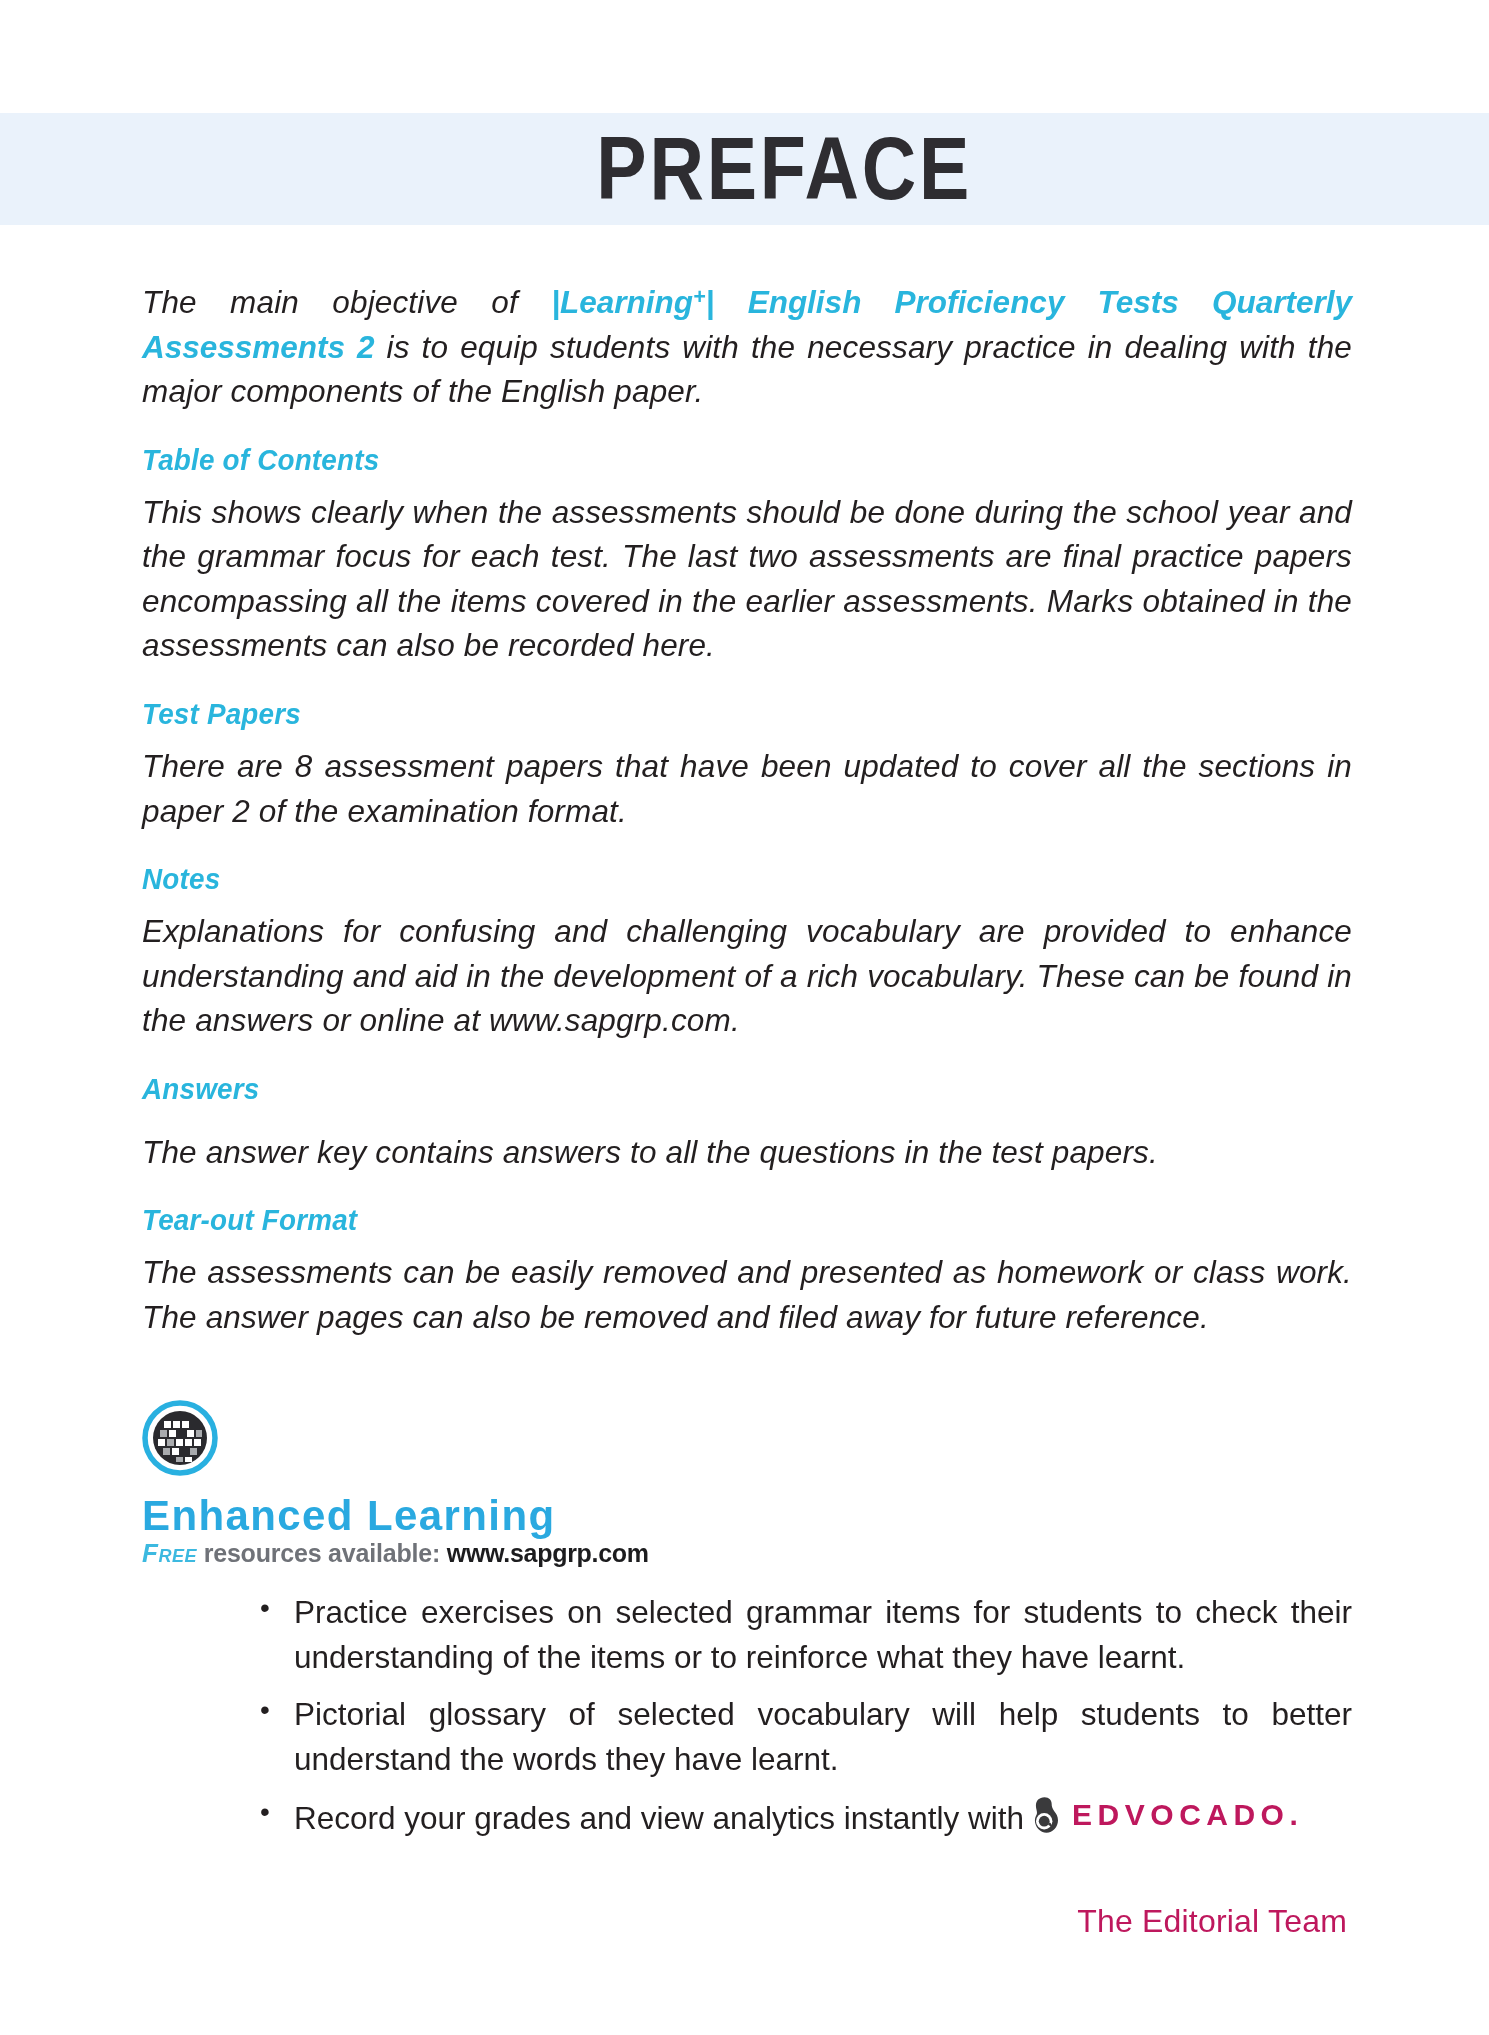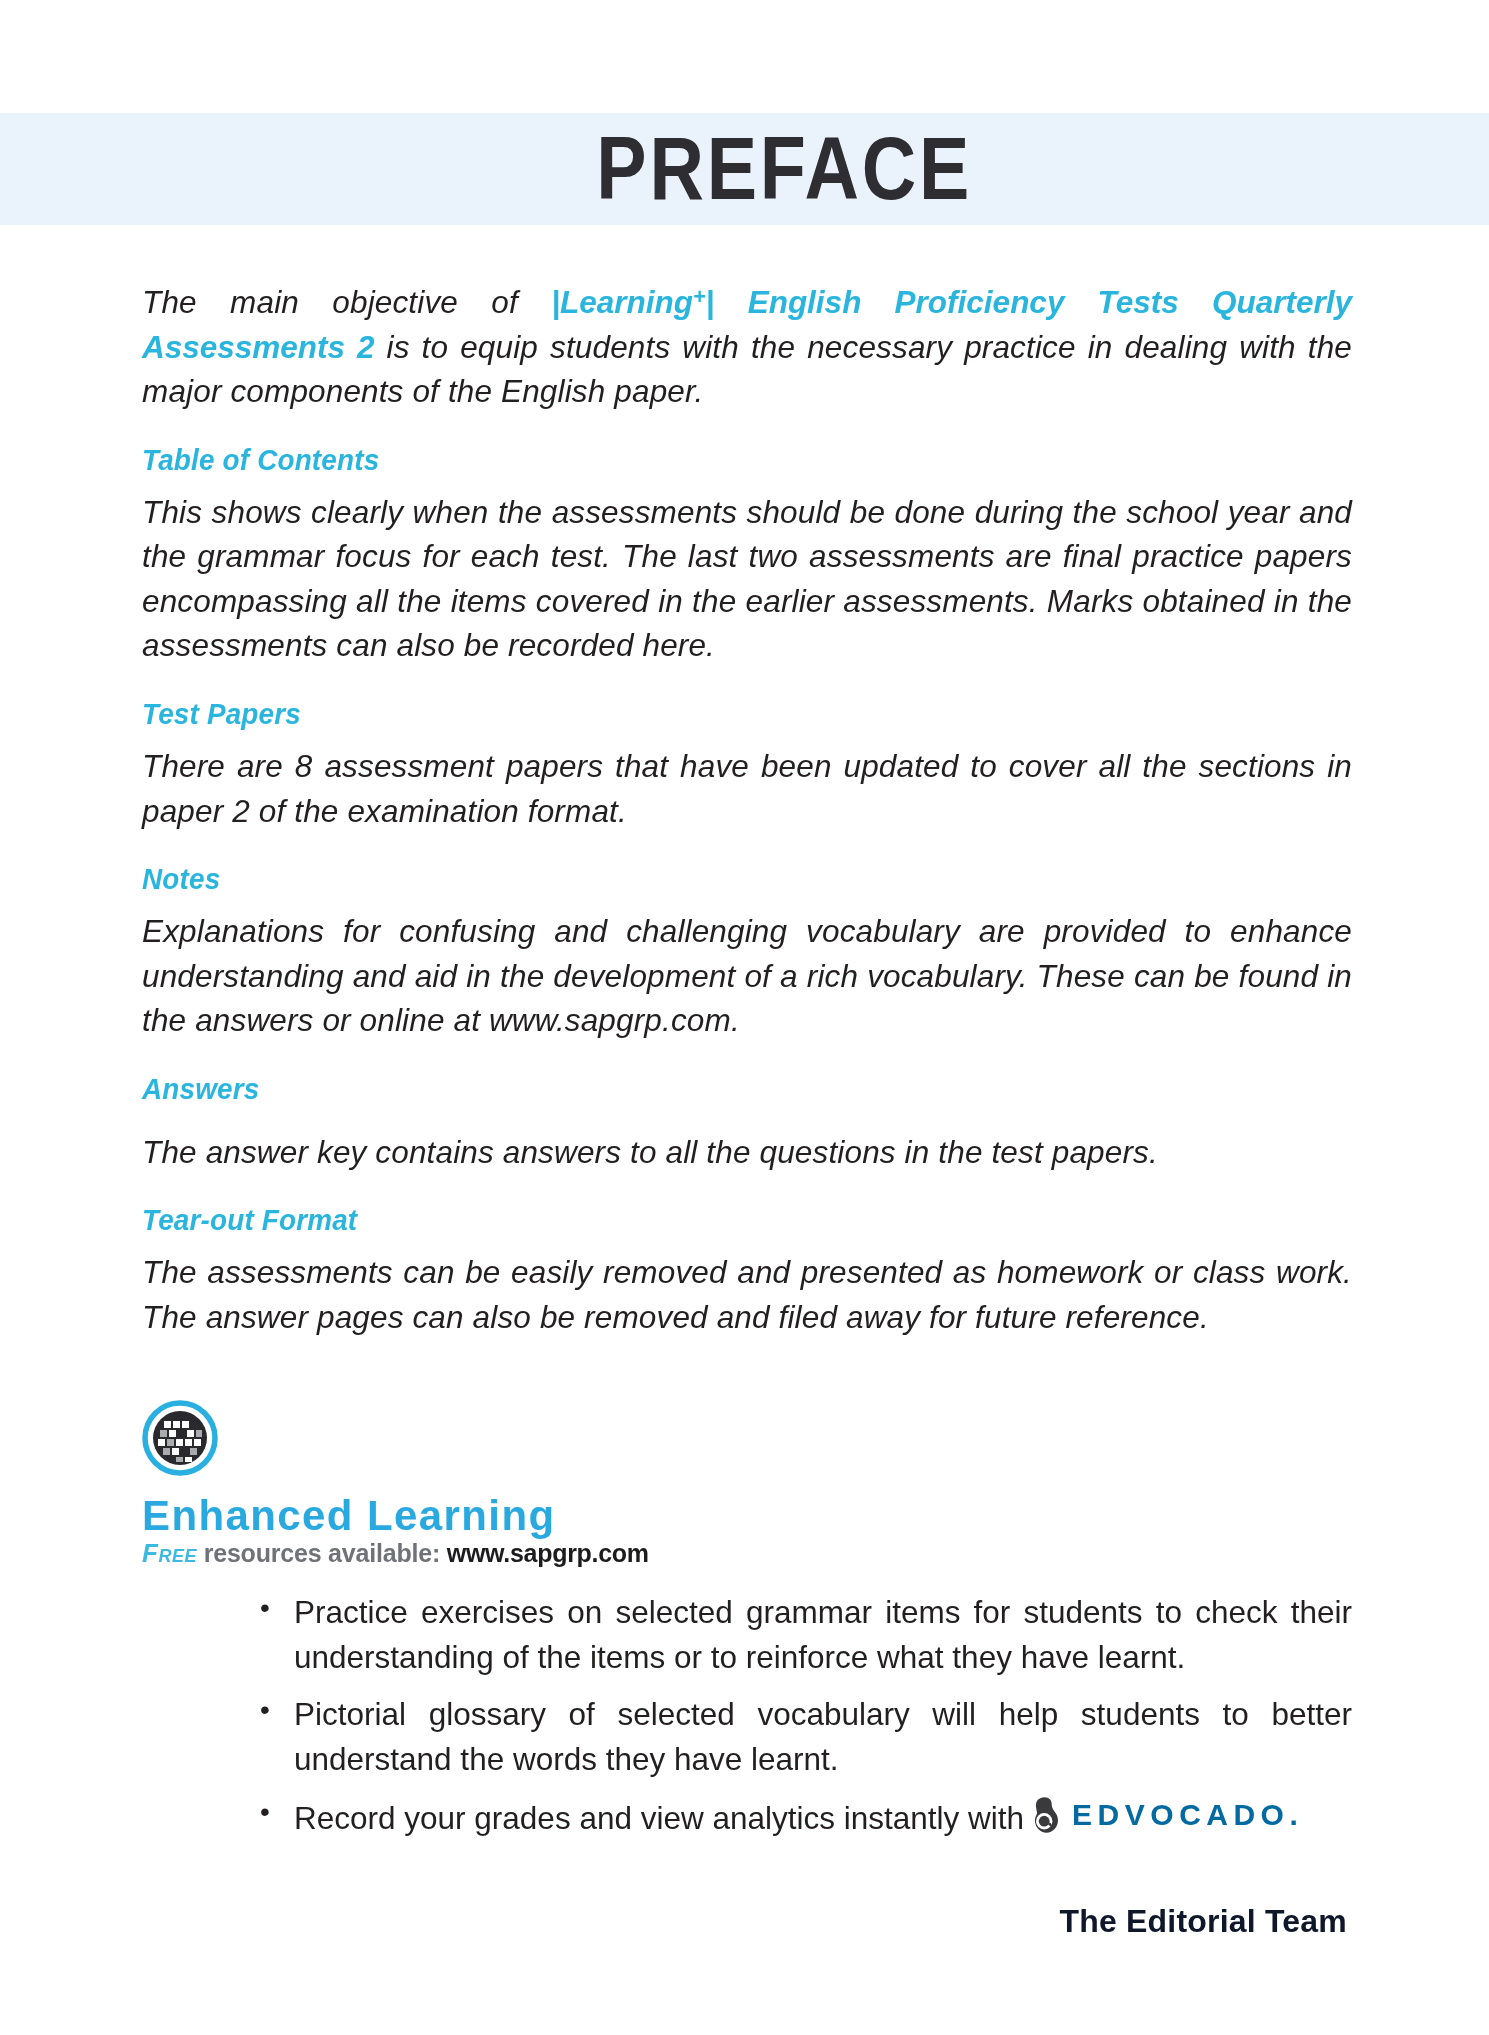--- a/index.html
+++ b/index.html
@@ -190,32 +190,32 @@
     height: 40px;
     position: relative;
     margin-right: 8px;
     flex: 0 0 40px;
   }
   .edv-word {
     font-family: "Liberation Sans", sans-serif;
     font-weight: bold;
     font-size: 30px;
     letter-spacing: 5.5px;
-    color: #0369a1;
+    color: #be185d;
   }
 
   
   .footer {
     position: absolute;
     right: 142px;
     top: 1903px;
     font-family: "Liberation Sans", sans-serif;
-    font-weight: bold;
+    font-weight: normal;
     font-size: 32px;
-    color: #0f172a;
+    color: #be185d;
     letter-spacing: 0.2px;
   }
 </style>
 </head>
 <body>
 
 <div class="page">
 
   <div class="banner">
     <div class="banner-title">PREFACE</div>

